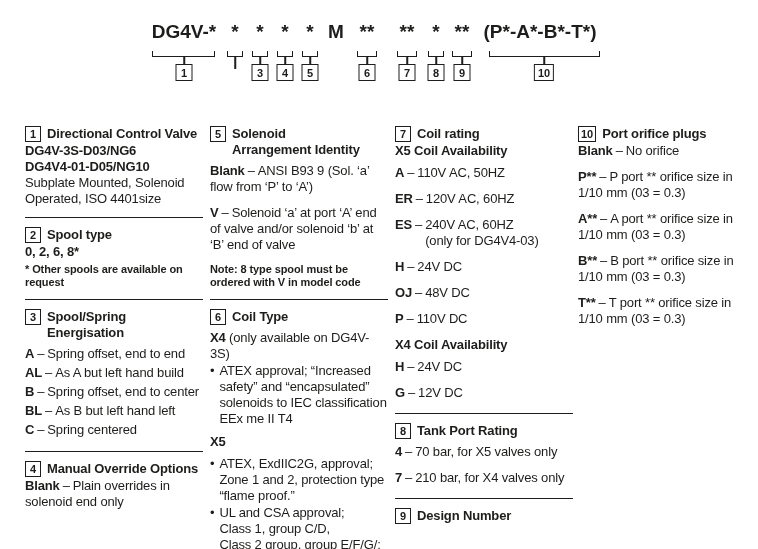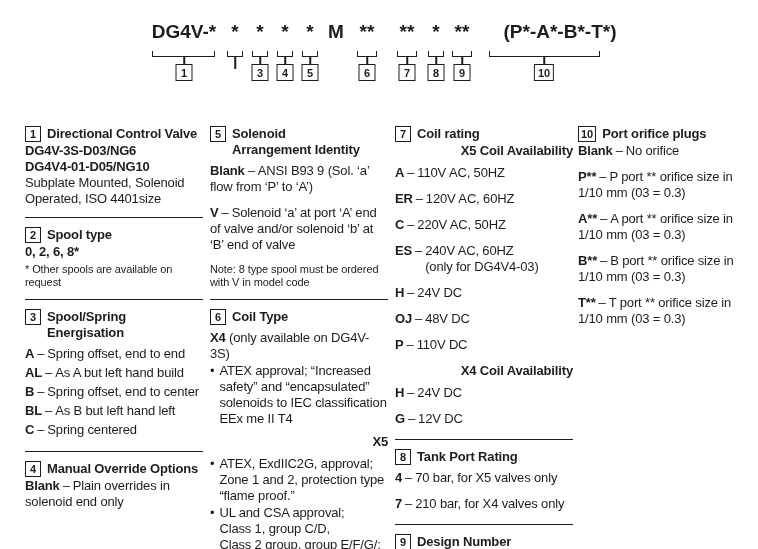--- a/index.html
+++ b/index.html
@@ -48,23 +48,23 @@
 
   .bold-line { font-weight:bold; }
   .plain { }
   .item { margin:0 0 10px 0; }
   .item:last-child { margin-bottom:2px; }
   .tight .item { margin:0 0 3px 0; }
   .sep { margin:0 3px; }
   .code { font-weight:bold; }
   .hang { display:inline-block; white-space:pre-line; vertical-align:top; }
   .prewrap { white-space:pre-line; }
-  .note { font-size:11px; line-height:13px; letter-spacing:-0.1px; margin-top:3px; }
+  .note { font-size:11px; line-height:13px; letter-spacing:-0.1px; margin-top:3px;font-weight:bold; }
   .mt6 { margin-top:6px; }
-  .mb6 { margin-bottom:6px;text-align:right; }
+  .mb6 { margin-bottom:6px; }
 
   ul.bullets { list-style:none; margin:1px 0 7px 0; }
   ul.bullets li { display:flex; gap:5px; margin:0 0 1px 0; }
   ul.bullets .btxt { flex:1; }
 </style>
 </head>
 <body>
 
 <div class="page">
 
@@ -130,21 +130,21 @@
     </div>
 
     <div>
       <span class="seg-label" style="left:462px">**</span>
       <span class="bracket" style="left:452px;width:20px"></span>
       <span class="conn" style="left:462px"></span>
       <span class="numbox" style="left:462px">9</span>
     </div>
 
     <div>
-      <span class="seg-label" style="left:560px">(P*-A*-B*-T*)</span>
+      <span class="seg-label" style="left:540px">(P*-A*-B*-T*)</span>
       <span class="bracket" style="left:489px;width:111px"></span>
       <span class="conn" style="left:544px"></span>
       <span class="numbox" style="left:544px">10</span>
     </div>
 
   </div>
 
   <div class="col" id="col1">
 
     <div class="section">
@@ -233,21 +233,20 @@
   <div class="col" id="col3">
 
     <div class="section">
       <div class="sec-head mb0">
         <span class="numbox-h">7</span>
         <span class="sec-title">Coil rating</span>
       </div>
       <p class="bold-line mb6">X5 Coil Availability</p>
       <p class="item"><b class="code">A</b><span class="sep">–</span><span>110V AC, 50HZ</span></p>
       <p class="item"><b class="code">ER</b><span class="sep">–</span><span>120V AC, 60HZ</span></p>
-      <p class="item"><b class="code">C</b><span class="sep">–</span><span>220V AC, 50HZ</span></p>
       <p class="item"><b class="code">ES</b><span class="sep">–</span><span class="hang">240V AC, 60HZ
 (only for DG4V4-03)</span></p>
       <p class="item"><b class="code">H</b><span class="sep">–</span><span>24V DC</span></p>
       <p class="item"><b class="code">OJ</b><span class="sep">–</span><span>48V DC</span></p>
       <p class="item"><b class="code">P</b><span class="sep">–</span><span>110V DC</span></p>
       <p class="bold-line mb6 mt6">X4 Coil Availability</p>
       <p class="item"><b class="code">H</b><span class="sep">–</span><span>24V DC</span></p>
       <p class="item"><b class="code">G</b><span class="sep">–</span><span>12V DC</span></p>
     </div>
 

